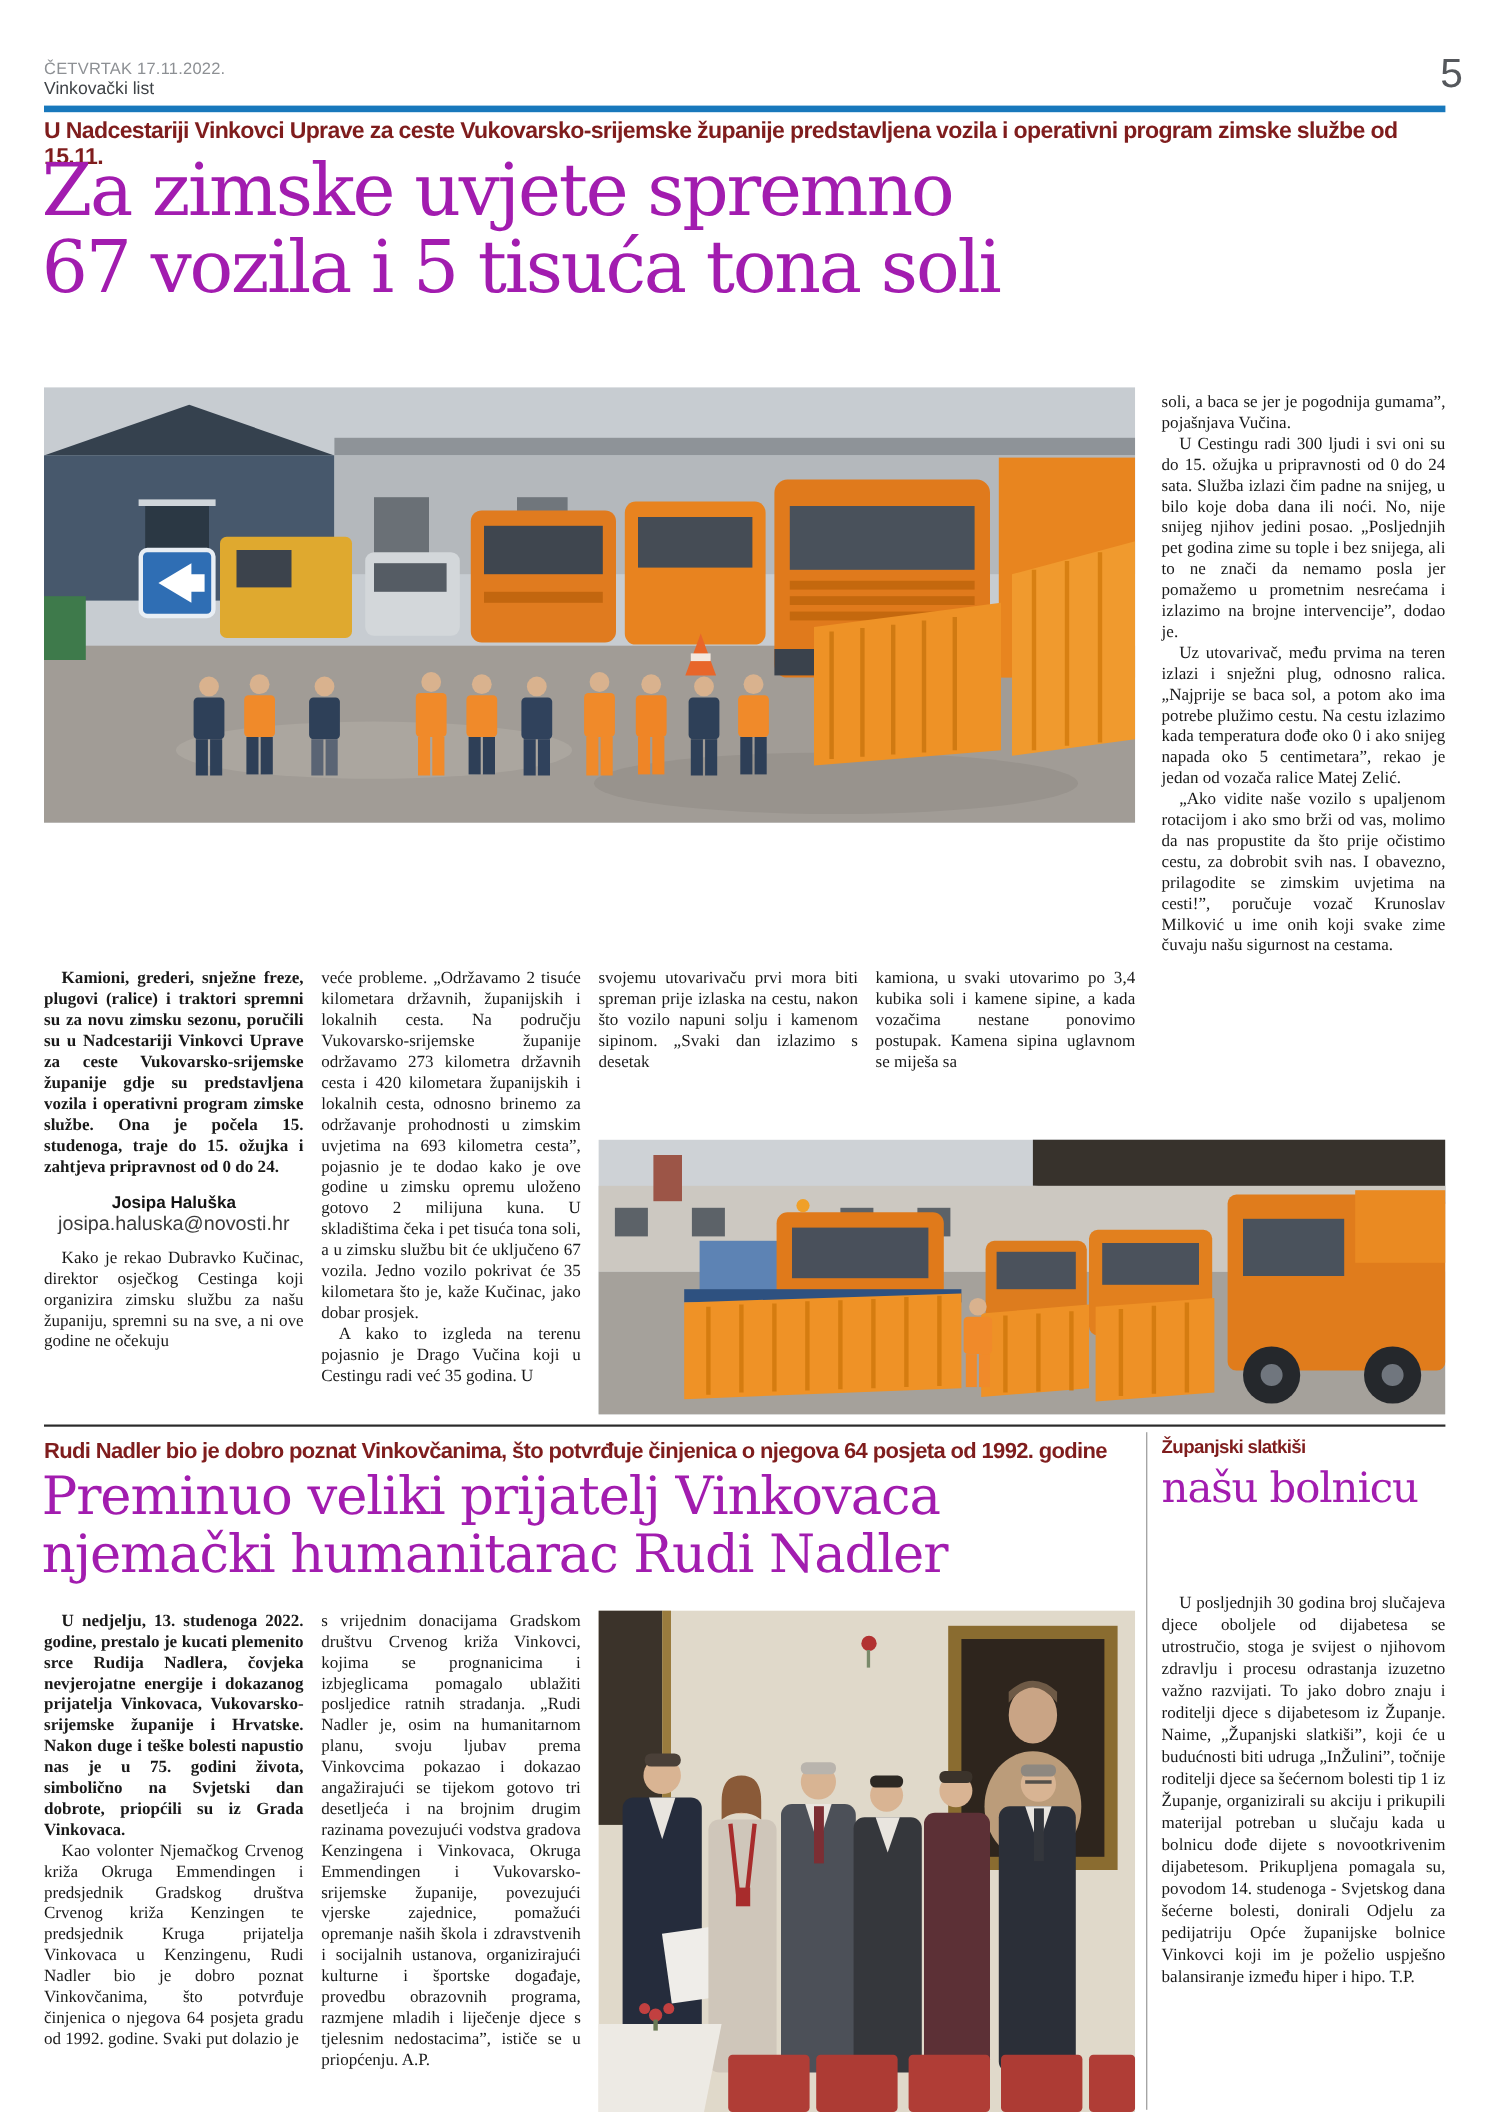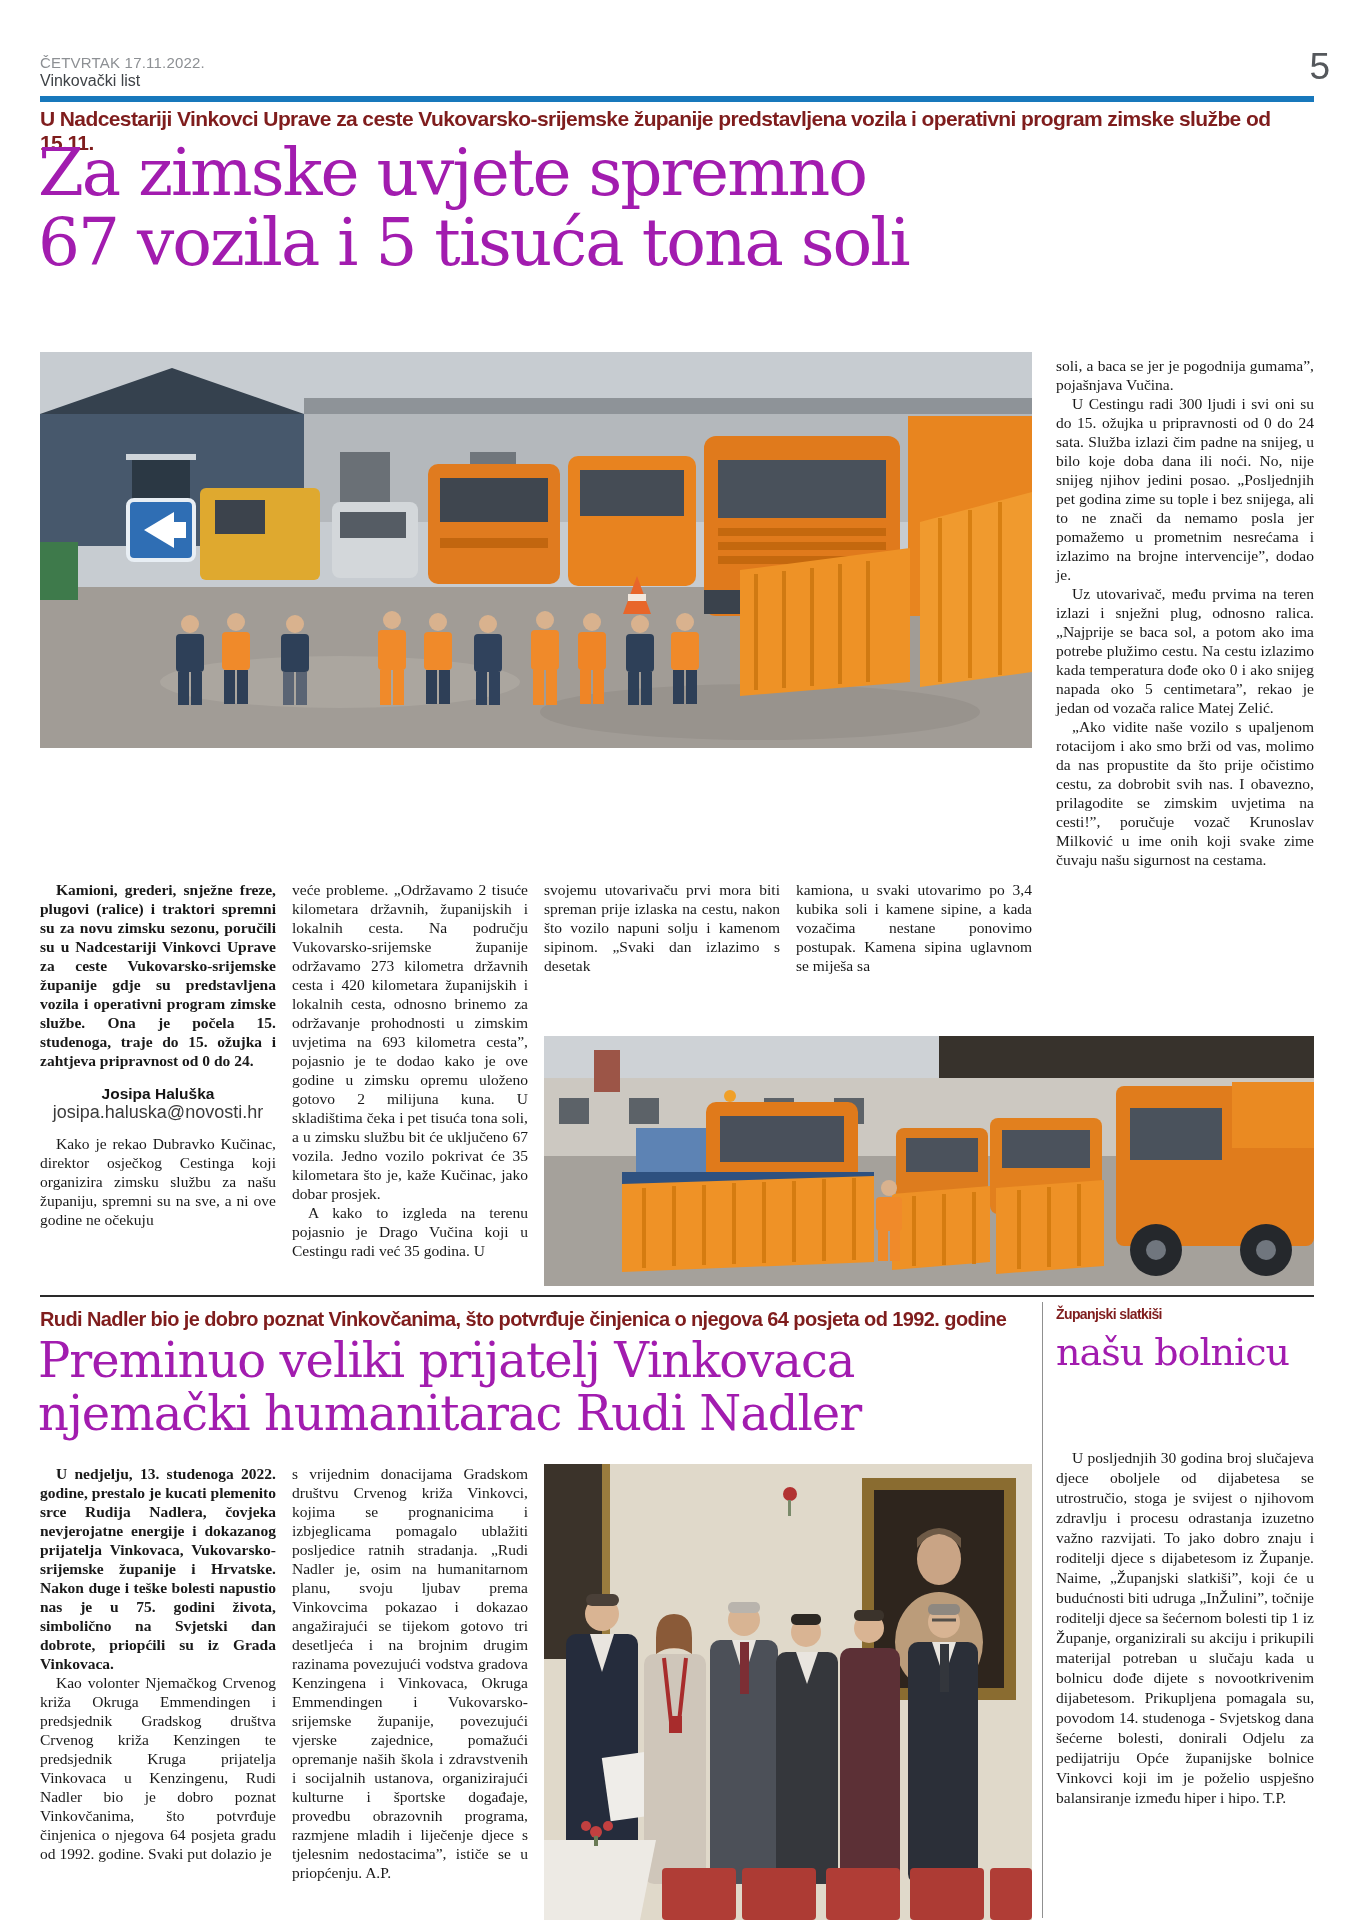--- a/index.html
+++ b/index.html
@@ -11,21 +11,21 @@
   .mast-pub{position:absolute;left:40px;top:72px;font-family:"Liberation Sans",sans-serif;
             font-size:16px;color:#3f4347;}
   .page-num{position:absolute;right:40px;top:46px;font-family:"Liberation Sans",sans-serif;
             font-size:37px;color:#55585c;}
   .blue-rule{position:absolute;left:40px;width:1274px;top:96px;height:6px;background:#1878bc;}
   
   .kicker{position:absolute;font-family:"Liberation Sans",sans-serif;font-weight:bold;
           color:#7f1d1d;letter-spacing:-.6px;}
   .k1{left:40px;top:107px;width:1280px;font-size:21px;}
   .k2{left:40px;top:1308px;width:1000px;font-size:20px;}
-  .k3{left:1056px;top:1306px;width:260px;font-size:14px;}
+  .k3{left:1056px;top:1306px;width:260px;font-size:17px;}
   
   .hl{position:absolute;margin:0;font-family:"DejaVu Serif","Liberation Serif",serif;
       font-weight:normal;color:#a21caf;}
   .hl span{display:block;}
   .hl1{left:38px;top:138px;width:1020px;font-size:66px;line-height:1.06;letter-spacing:-2px;}
   .hl2{left:38px;top:1334px;width:1005px;font-size:48px;line-height:1.1;letter-spacing:-1px;}
   .hl3{left:1056px;top:1332px;width:262px;font-size:38px;line-height:1.07;letter-spacing:-1px;}
   
   .deck{position:absolute;left:40px;top:762px;width:1004px;font-family:"Liberation Sans",sans-serif;
         font-size:27px;line-height:1.16;letter-spacing:-.8px;color:#1b1b1b;}

